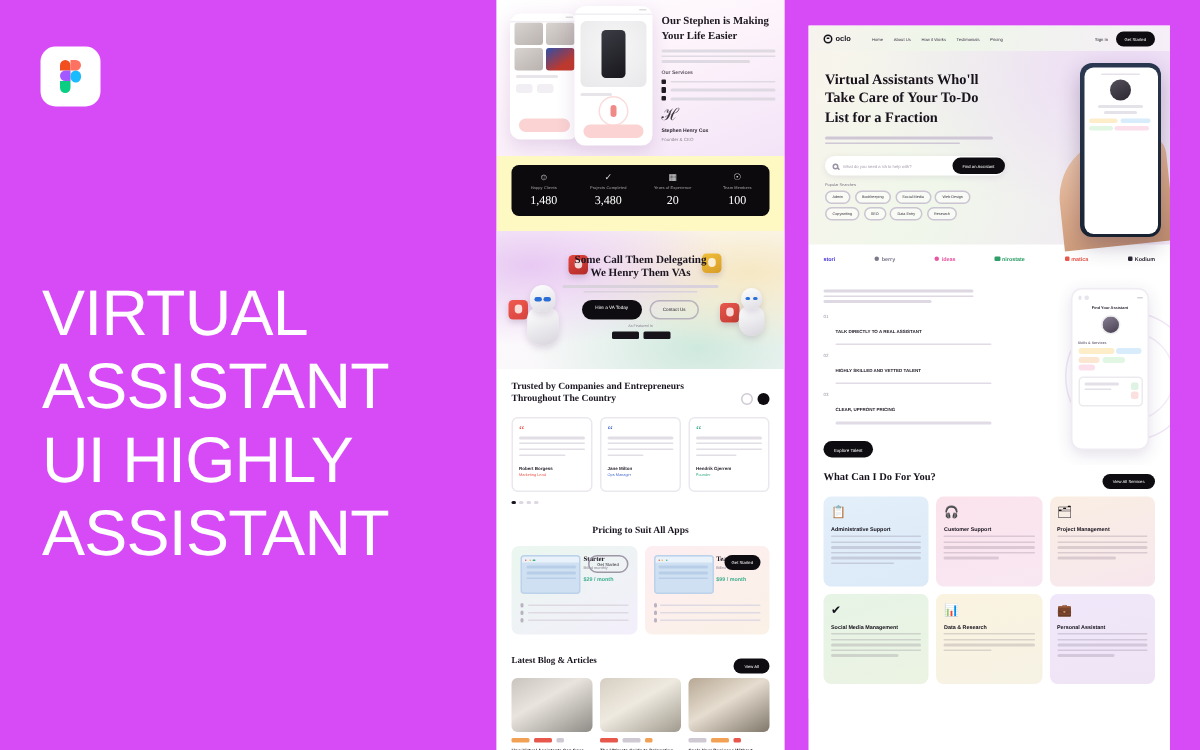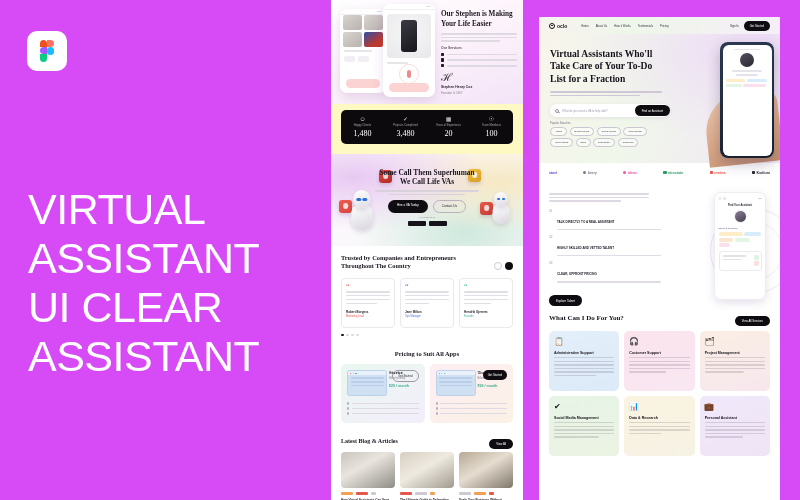--- a/index.html
+++ b/index.html
@@ -349,21 +349,21 @@
         <i class="fg-r1"></i>
         <i class="fg-r2"></i>
         <i class="fg-r3"></i>
         <i class="fg-r4"></i>
         <i class="fg-r5"></i>
       </div>
     </div>
     <div class="hero-title">
       <span>VIRTUAL</span>
       <span>ASSISTANT</span>
-      <span>UI CLEAR</span>
+      <span>UI HIGHLY</span>
       <span>ASSISTANT</span>
     </div>
   </div>
 
   <div class="mid-panel">
 
     <div class="mp-hero mp-sec">
       <div class="phone-card pc-a">
         <div class="pc-bar"></div>
         <div class="pc-imgrow">
@@ -456,22 +456,22 @@
         </div>
       </div>
       <div class="robot rb-sm">
         <div class="rb-body"></div>
         <div class="rb-head">
           <div class="rb-eye l"></div>
           <div class="rb-eye r"></div>
         </div>
       </div>
       <div class="sup-h">
-        <div>Some Call Them Superhuman</div>
-        <div>We Call Life VAs</div>
+        <div>Some Call Them Delegating</div>
+        <div>We Henry Them VAs</div>
       </div>
       <div class="sup-p">
         <i></i>
           <i style="width:74%;margin:0 auto"></i>
       </div>
       <div class="sup-btns">
         <div class="btn-dark">Hire a VA Today</div>
         <div class="btn-ghost">Contact Us</div>
       </div>
       <div class="sup-logos">

